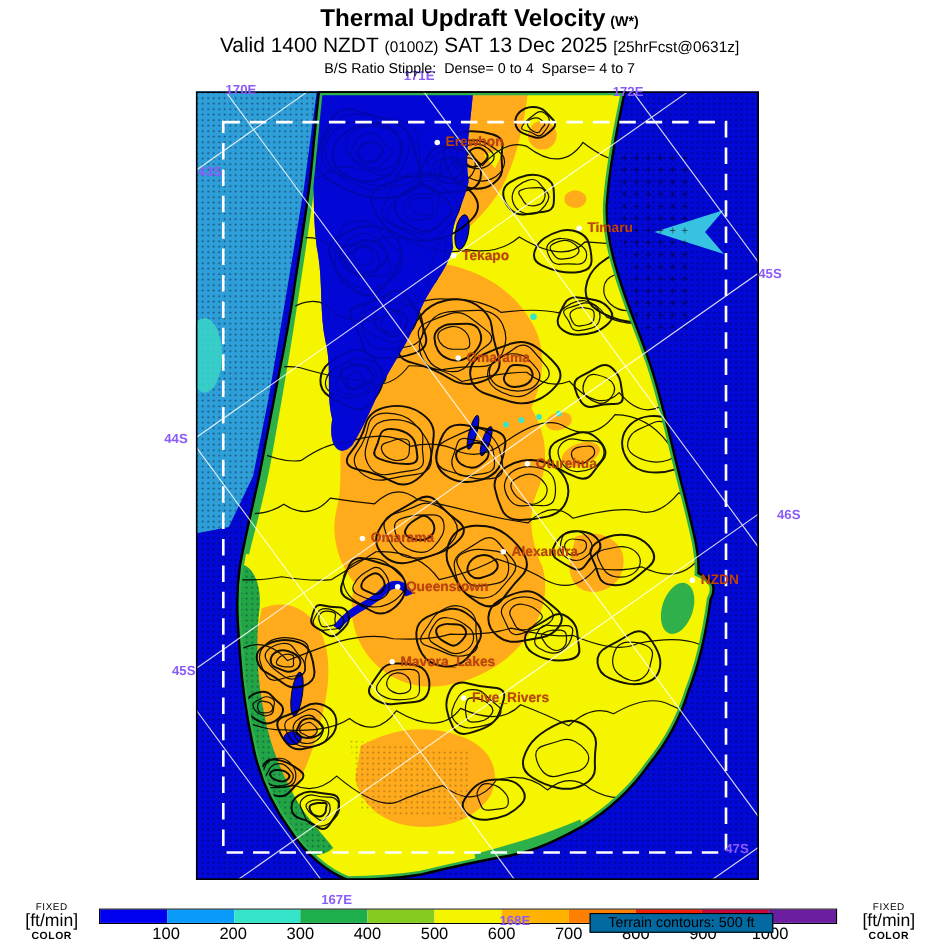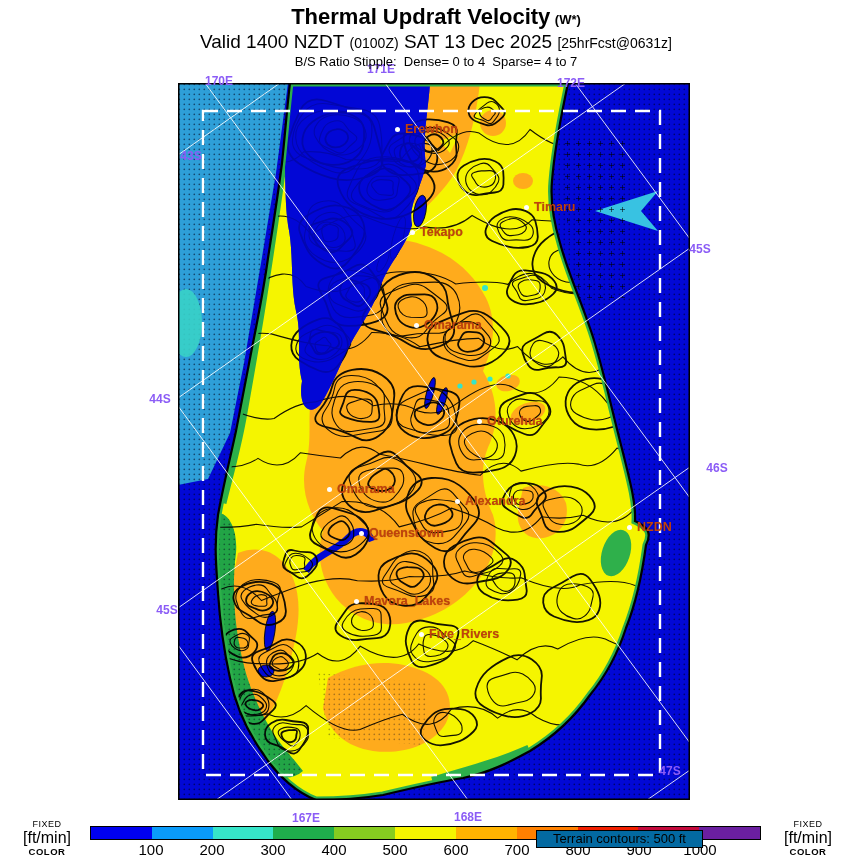--- a/index.html
+++ b/index.html
@@ -310,21 +310,21 @@
 <div class="edge-label" style="left:219px;top:81px">170E</div>
 <div class="edge-label" style="left:381px;top:69px">171E</div>
 <div class="edge-label" style="left:571px;top:83px">172E</div>
 <div class="edge-label" style="left:191px;top:156px">43S</div>
 <div class="edge-label" style="left:160px;top:399px">44S</div>
 <div class="edge-label" style="left:167px;top:610px">45S</div>
 <div class="edge-label" style="left:700px;top:249px">45S</div>
 <div class="edge-label" style="left:717px;top:468px">46S</div>
 <div class="edge-label" style="left:670px;top:771px">47S</div>
 <div class="edge-label" style="left:306px;top:818px">167E</div>
-<div class="edge-label" style="left:468px;top:817px">168E</div>
+<div class="edge-label" style="left:468px;top:837px">168E</div>
 
 <div id="terrain-note">Terrain contours: 500 ft</div>
 
 <div class="sideblock" style="left:2px;top:820px">
   <div class="s1">FIXED</div>
   <div class="s2">[ft/min]</div>
   <div class="s3">COLOR</div>
 </div>
 <div class="sideblock" style="left:763px;top:820px">
   <div class="s1">FIXED</div>

